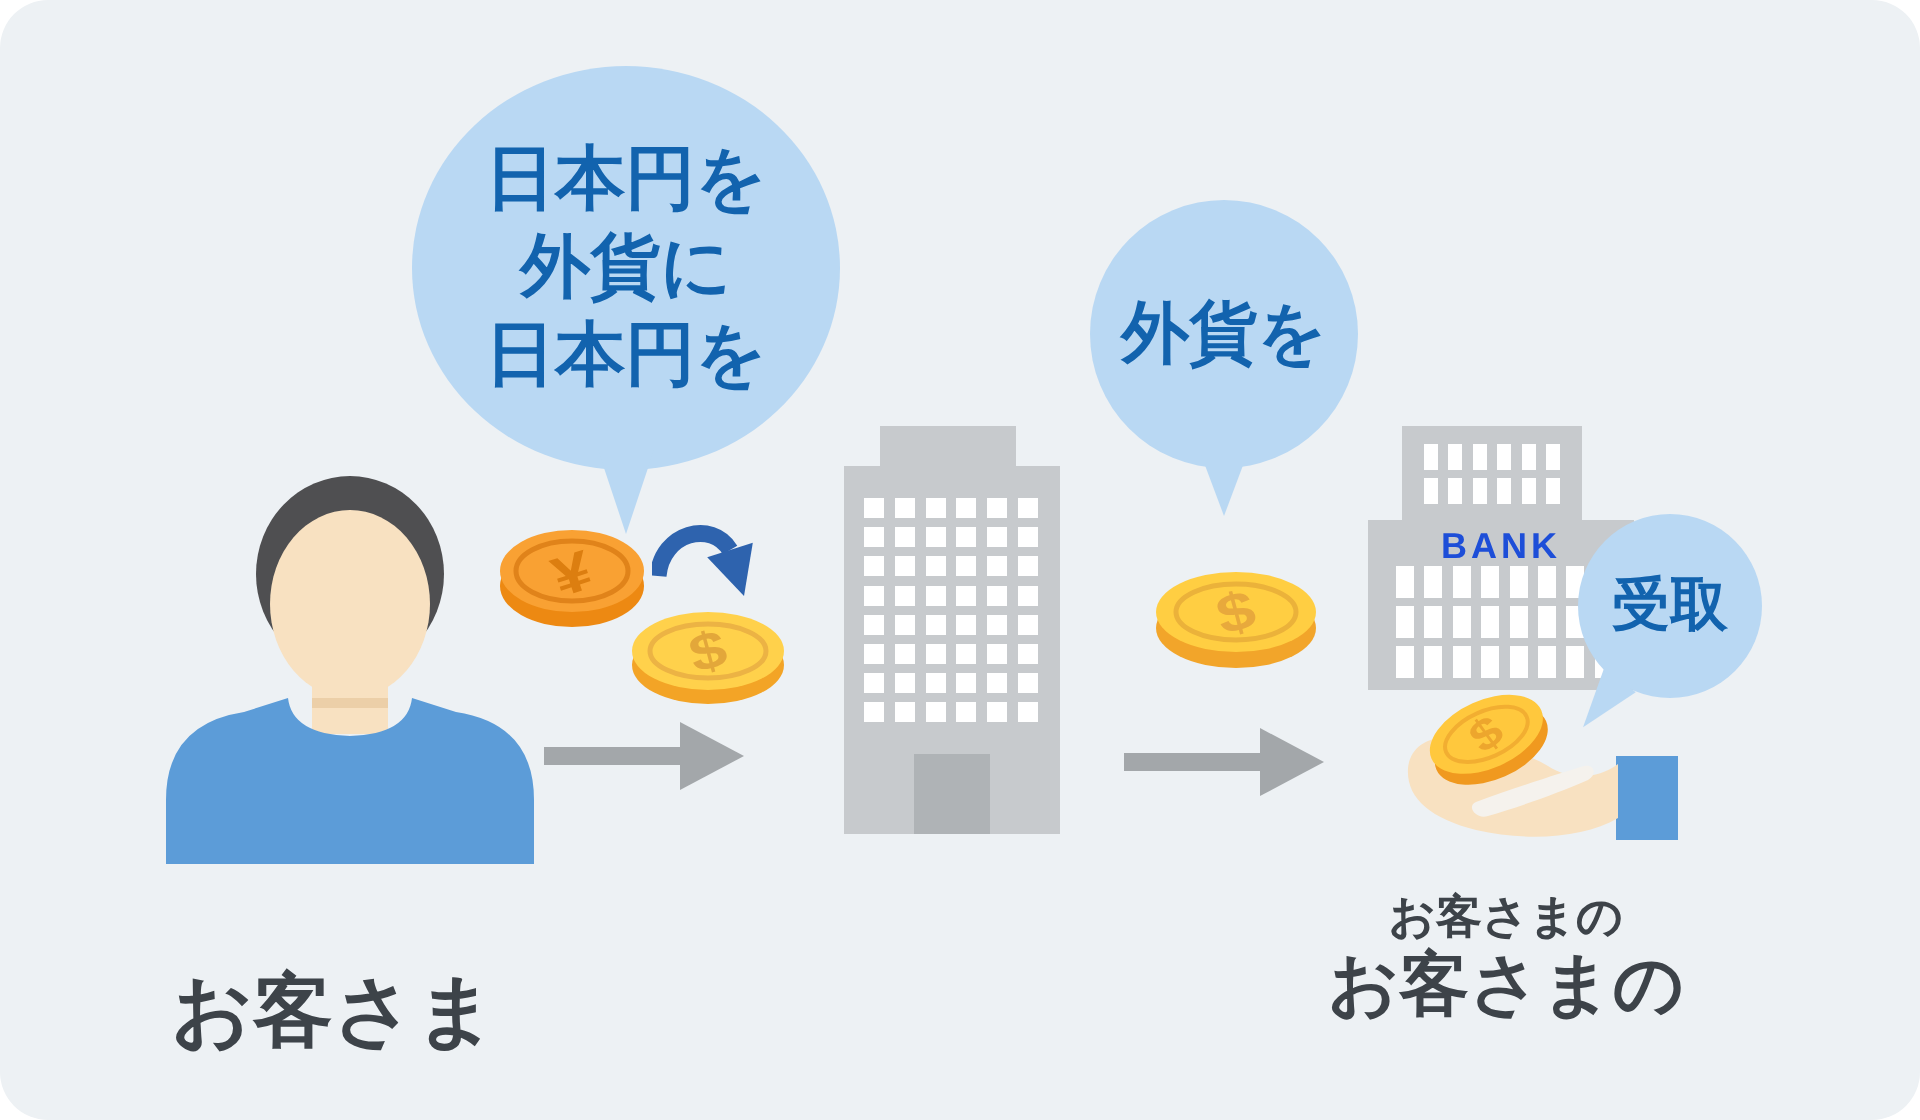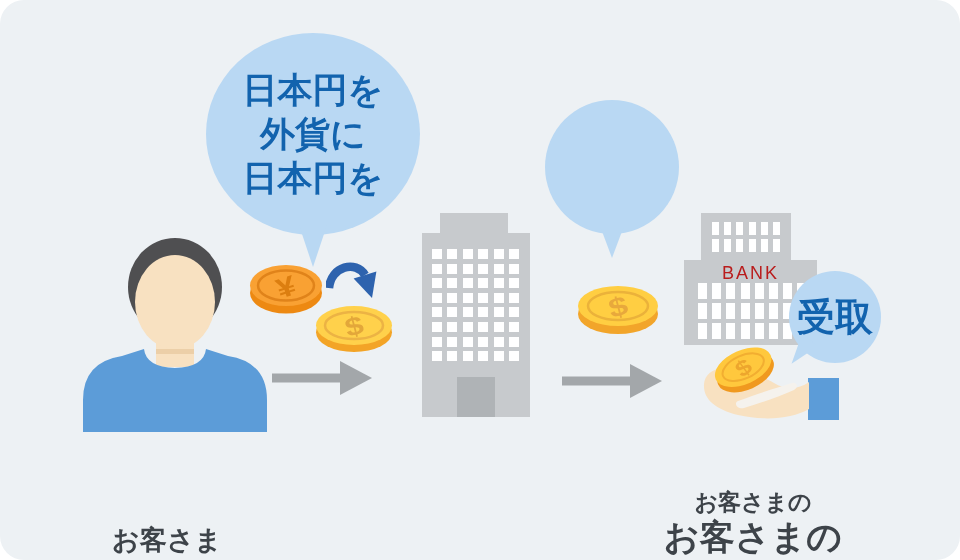--- a/index.html
+++ b/index.html
@@ -16,21 +16,21 @@
   }
   *{box-sizing:border-box;}
   body{margin:0;background:#FFFFFF;font-family:"Liberation Sans",sans-serif;}
   .canvas{position:relative;width:960px;height:560px;background:var(--bg);border-radius:24px;overflow:hidden;}
 
   
   .bubble{position:absolute;background:var(--bubble);border-radius:50%;display:flex;align-items:center;justify-content:center;text-align:center;color:var(--bubble-text);font-weight:700;}
   .bubble span{display:block;}
   .bubble-exchange{left:206px;top:33px;width:214px;height:202px;font-size:35px;line-height:44px;}
   .bubble-withdraw{left:545px;top:100px;width:134px;height:134px;font-size:34px;line-height:42px;}
-  .bubble-receive{left:789px;top:271px;width:92px;height:92px;font-size:38px;}
+  .bubble-receive{left:789px;top:257px;width:92px;height:92px;font-size:29px;}
   .tail{position:absolute;width:0;height:0;border-left:14px solid transparent;border-right:14px solid transparent;border-top:42px solid var(--bubble);}
   .tail-exchange{left:299px;top:225px;}
   .tail-withdraw{left:600px;top:226px;border-left-width:12px;border-right-width:12px;border-top-width:32px;}
   .tail-receive{left:800px;top:340px;border-left-width:10px;border-right-width:10px;border-top-width:30px;transform:rotate(38deg);transform-origin:50% 0;}
 
   
   .person{position:absolute;left:80px;top:232px;}
   .hand{position:absolute;left:698px;top:338px;}
   .coin{position:absolute;}
   .coin text{font-weight:700;font-family:"Liberation Sans",sans-serif;}
@@ -56,29 +56,29 @@
   .building .door{position:absolute;left:35px;top:144px;width:38px;height:40px;background:var(--bgray-dark);}
 
   
   .bank{position:absolute;left:684px;top:213px;width:133px;height:132px;}
   .bank .tower{position:absolute;left:17px;top:0;width:90px;height:50px;background:var(--bgray);}
   .bank .tower-windows{position:absolute;left:11px;top:9px;width:68px;height:30px;
     background-image:
       repeating-linear-gradient(to bottom, rgba(0,0,0,0) 0 13px, var(--bgray) 13px 17px),
       repeating-linear-gradient(to right, #FFFFFF 0 7px, var(--bgray) 7px 12.2px);}
   .bank .base{position:absolute;left:0;top:47px;width:133px;height:85px;background:var(--bgray);}
-  .bank .sign{position:absolute;left:0;top:3px;width:133px;text-align:center;font-size:18px;font-weight:400;letter-spacing:2px;color:#b91c1c;}
+  .bank .sign{position:absolute;left:0;top:3px;width:133px;text-align:center;font-size:18px;font-weight:700;letter-spacing:2px;color:#1d4ed8;}
   .bank .base-windows{position:absolute;left:14px;top:23px;width:108px;height:56px;
     background-image:
       repeating-linear-gradient(to bottom, rgba(0,0,0,0) 0 16px, var(--bgray) 16px 20px),
       repeating-linear-gradient(to right, #FFFFFF 0 9px, var(--bgray) 9px 14.2px);}
 
   
-  .caption{position:absolute;color:var(--label);font-weight:700;text-align:center;margin-top:44px;}
-  .caption-customer{left:57px;top:478px;width:220px;font-size:27px;}
+  .caption{position:absolute;color:var(--label);font-weight:700;text-align:center;}
+  .caption-customer{left:57px;top:478px;width:220px;font-size:40px;}
   .caption-company{left:366px;top:478px;width:200px;font-size:36px;}
   .caption-account{left:613px;top:443px;width:280px;}
   .caption-account .small{font-size:23px;line-height:30px;}
   .caption-account .big{font-size:35px;line-height:39px;}
 </style>
 </head>
 <body>
 
 <div class="canvas">
 
@@ -126,20 +126,21 @@
   <div class="building">
     <div class="roof"></div>
     <div class="bodyb">
       <div class="windows"></div>
       <div class="door"></div>
     </div>
   </div>
 
   <div class="bubble bubble-withdraw">
     <div>
+      <span>外貨を</span>
     </div>
   </div>
   <div class="tail tail-withdraw"></div>
 
   <svg class="coin coin-dollar2" width="84" height="54" viewBox="0 0 84 54">
     <ellipse cx="42" cy="31" rx="40" ry="20" fill="#F2A52A"></ellipse>
     <ellipse cx="42" cy="23" rx="40" ry="20" fill="#FFCE42"></ellipse>
     <ellipse cx="42" cy="23" rx="30" ry="14" fill="none" stroke="#EBB23A" stroke-width="2.5"></ellipse>
     <text x="0" y="0" transform="translate(42,23.5) rotate(-15) scale(1.25,1)" text-anchor="middle" dominant-baseline="central" font-size="27" fill="#E8A93C">$</text>
   </svg>

